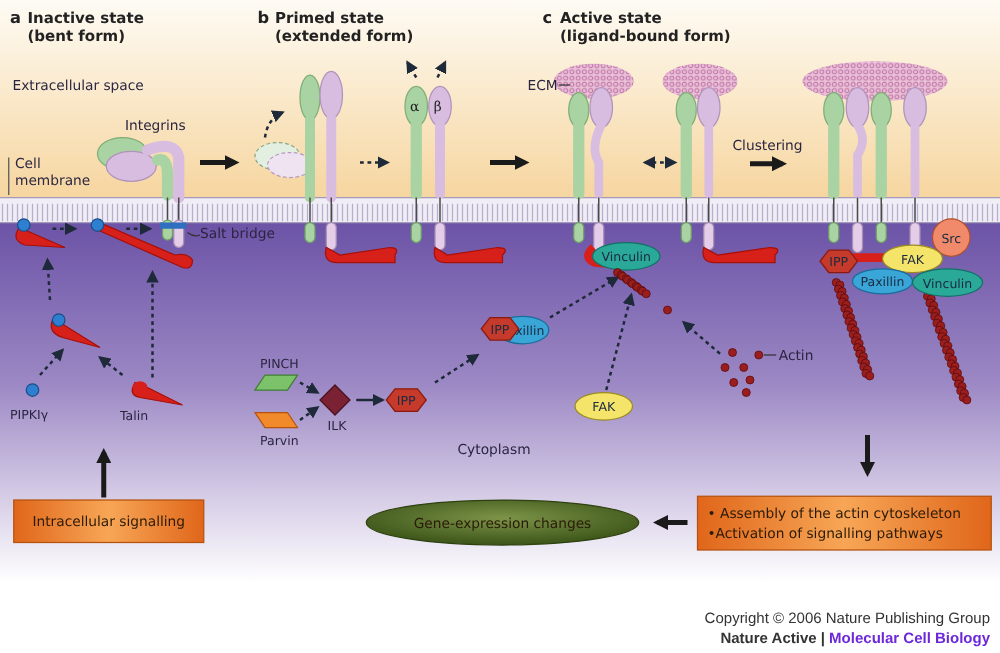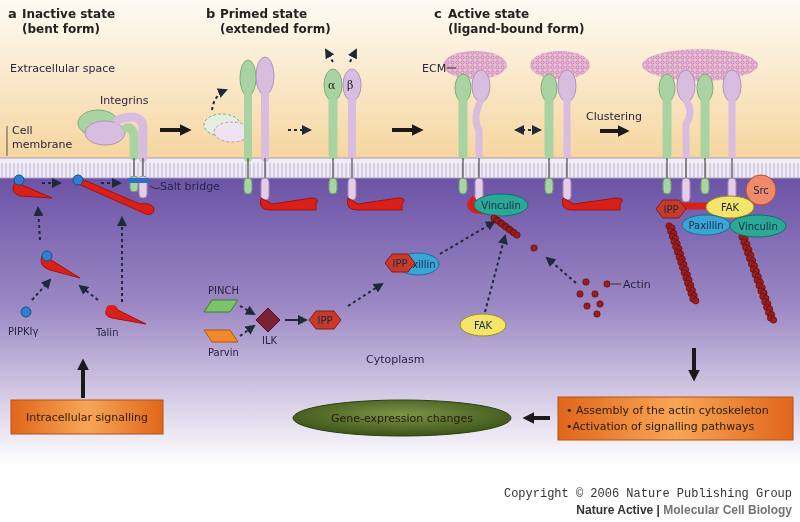--- a/index.html
+++ b/index.html
@@ -4,23 +4,23 @@
 <style>
   html,body{margin:0;padding:0;background:#ffffff;}
   body{width:800px;height:522px;position:relative;overflow:hidden;font-family:"DejaVu Sans",sans-serif;}
   #fig{position:absolute;left:0;top:0;width:800px;height:522px;}
   .lbl{font-family:"DejaVu Sans",sans-serif;fill:#2a2540;}
   .hdr{font-family:"DejaVu Sans",sans-serif;font-weight:bold;fill:#222;font-size:12px;}
   .hdr-letter{font-size:13px;}
   .box-text{font-family:"DejaVu Sans",sans-serif;fill:#2a1a08;font-size:11px;}
   .mol-text{font-family:"DejaVu Sans",sans-serif;fill:#1a2a40;font-size:10px;}
   .credit{position:absolute;right:8px;font-family:"Liberation Sans",sans-serif;font-size:12px;color:#333;text-align:right;}
-  #credit-copyright{top:487px;font-family:Liberation Mono, monospace;}
+  #credit-copyright{top:487px;}
   #credit-journal{top:503px;font-weight:bold;}
-  #credit-journal .blue{color:#737373;}
+  #credit-journal .blue{color:#6d28d9;}
 </style>
 </head>
 <body>
 
 <svg id="fig" viewBox="0 0 800 522" xmlns="http://www.w3.org/2000/svg">
   <defs>
     <linearGradient id="gExtra" x1="0" y1="0" x2="0" y2="1">
       <stop offset="0" stop-color="#fefbf4"></stop>
       <stop offset="1" stop-color="#f6d59e"></stop>
     </linearGradient>

